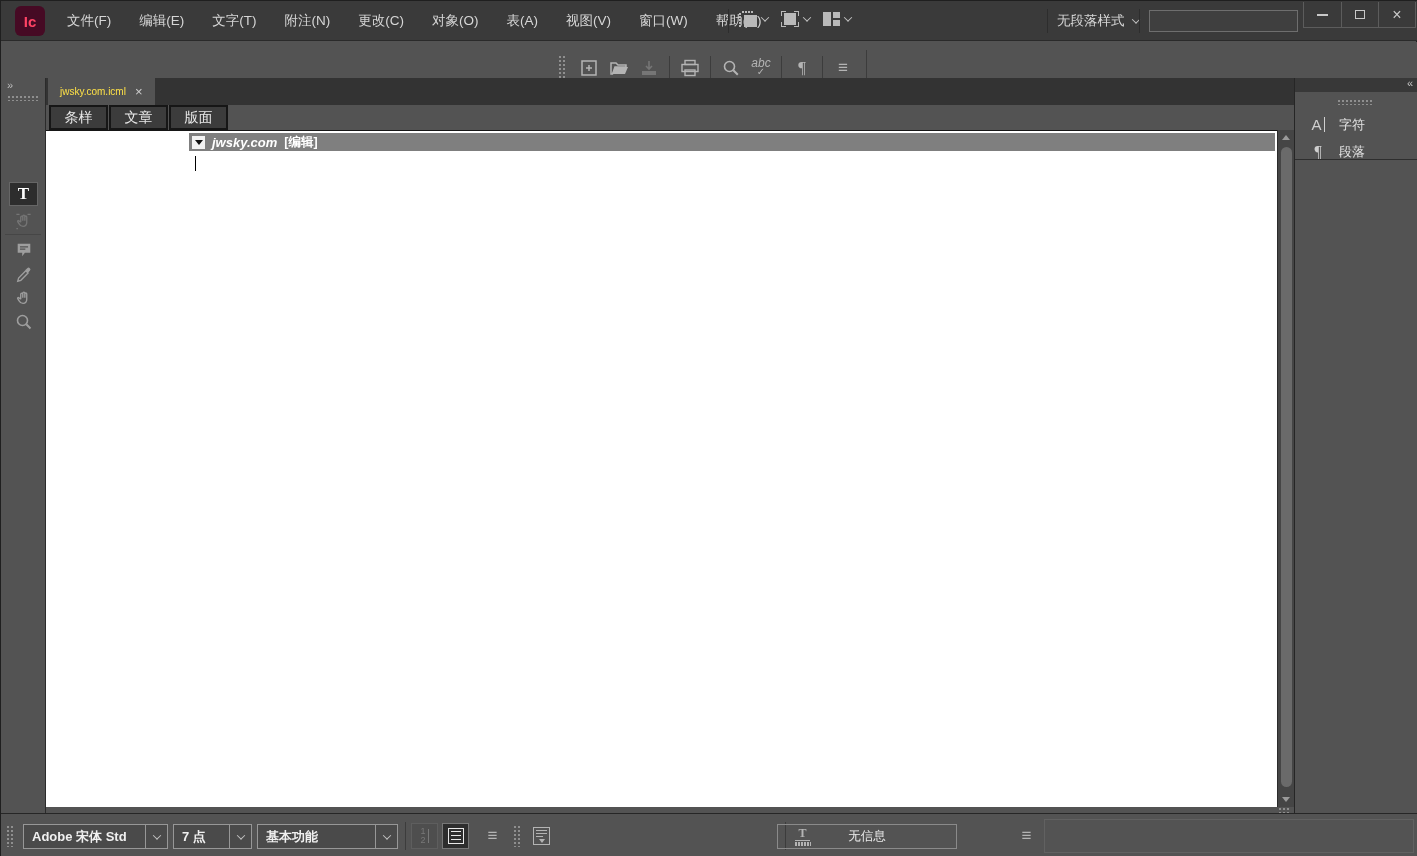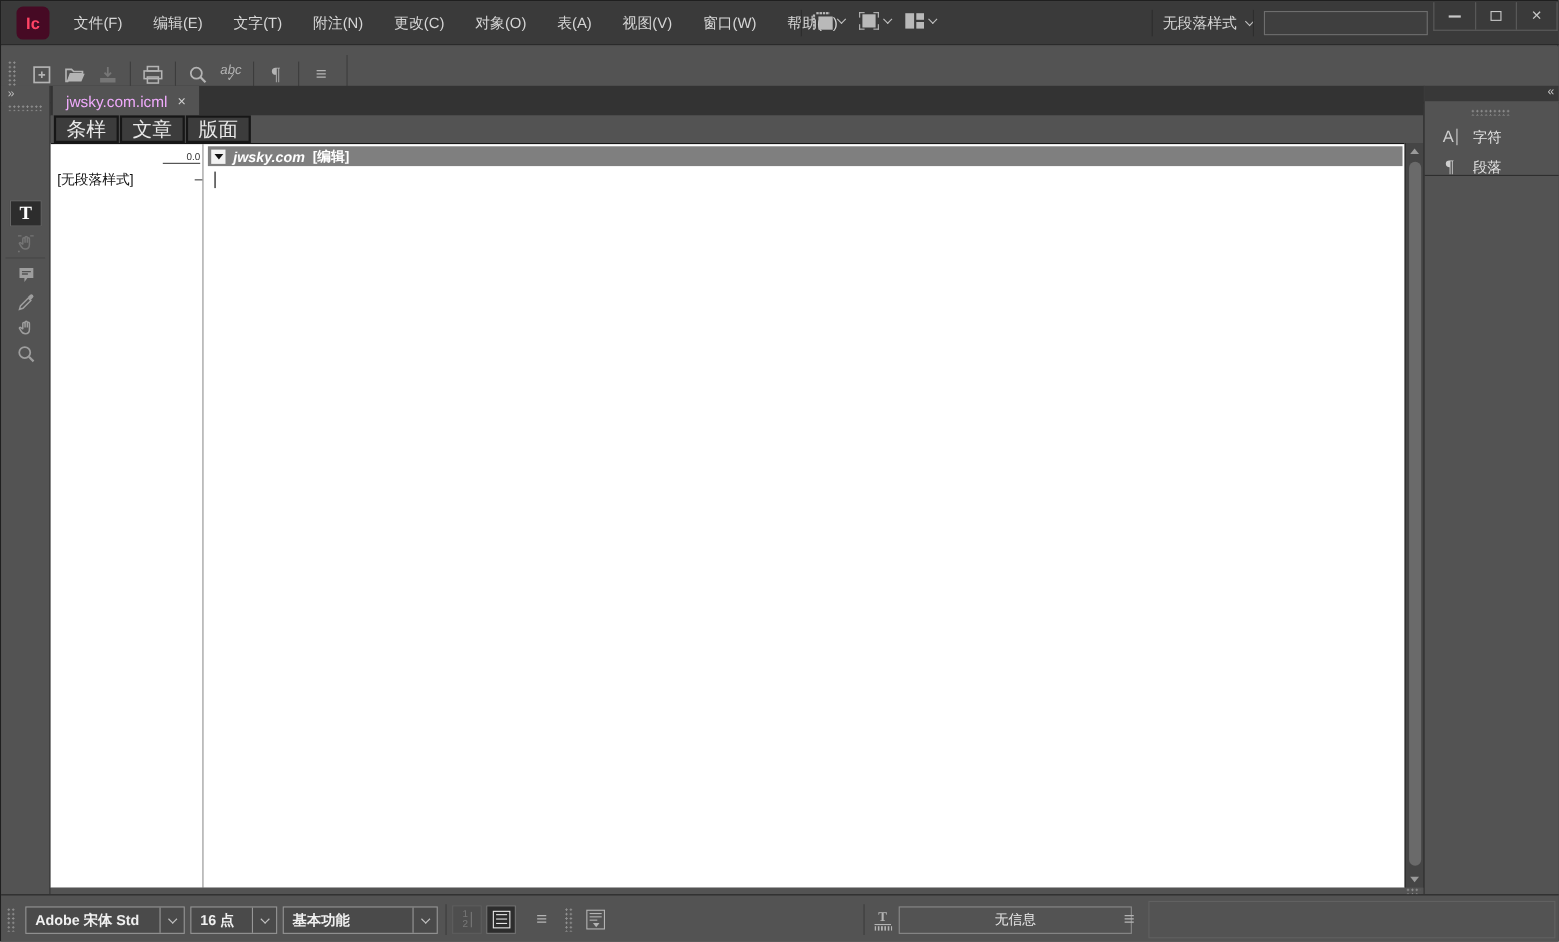--- a/index.html
+++ b/index.html
@@ -34,21 +34,21 @@
   .workspace { position:absolute; left:1056px; top:0; height:40px; display:flex; align-items:center; gap:8px; color:#d6d6d6; font-size:13.5px; }
   .search-box { position:absolute; left:1148px; top:9px; width:149px; height:22px; background:#3f3f3f; border:1px solid #6e6e6e; color:#ddd; font-size:12px; padding:0 6px; }
   .win-controls { position:absolute; right:2px; top:1px; height:26px; display:flex; border:1px solid #5c5c5c; border-top:none; }
   .win-btn { width:37px; height:25px; display:flex; align-items:center; justify-content:center; border-left:1px solid #5c5c5c; color:#c8c8c8; }
   .win-btn:first-child { border-left:none; }
   .wb-min { width:11px; height:2px; background:#c8c8c8; }
   .wb-max { width:10px; height:9px; border:1.6px solid #c8c8c8; }
   .wb-close { font-size:16px; line-height:1; }
 
   
-  .toolbar { position:absolute; left:0; top:41px; width:1417px; height:52px; background:#535353; border-bottom:1px solid #232323; display:flex; align-items:center; }
+  .toolbar { position:absolute; left:0; top:41px; width:1417px; height:52px; background:#535353; border-bottom:1px solid #232323; display:flex; align-items:center;justify-content:center; }
   .grip-v { width:8px; height:26px; margin:0 8px 0 6px; background-image:radial-gradient(#8f8f8f 1px, transparent 1.1px); background-size:4px 4px; }
   .tbtn { width:30px; height:28px; display:flex; align-items:center; justify-content:center; color:#b4b4b4; }
   .tbtn.dim { color:#767676; }
   .tb-sep { width:1px; height:24px; background:#3c3c3c; margin:0 5px; }
   .tb-section-sep { width:1px; height:36px; background:#3c3c3c; margin-left:8px; }
   .glyph-para { font-size:17px; font-family:"Liberation Serif", serif; }
   .glyph-burger { font-size:17px; letter-spacing:0; }
   .spell { display:flex; flex-direction:column; align-items:center; line-height:0.8; font-size:12px; font-style:italic; }
   .spell .chk { font-size:10px; font-style:normal; }
 
@@ -58,26 +58,26 @@
   .grip-h { position:absolute; left:6px; top:17px; width:32px; height:6px; background-image:radial-gradient(#8f8f8f 1px, transparent 1.1px); background-size:4px 4px; }
   .tool { position:absolute; left:8px; width:29px; height:24px; display:flex; align-items:center; justify-content:center; color:#9e9e9e; }
   .tool.active { background:#2d2d2d; border:1px solid #666; color:#fff; }
   .tool.dim { color:#757575; }
   .tool .t-glyph { font-family:"Liberation Serif", serif; font-size:17px; font-weight:bold; }
   .rail-div { position:absolute; left:4px; width:36px; height:1px; background:#464646; }
 
   
   .tabbar { position:absolute; left:45px; top:77px; width:1248px; height:27px; background:#333333; }
   .doc-tab { position:absolute; left:2px; top:0; height:27px; background:#535353; display:flex; align-items:center; padding:0 12px; gap:9px; }
-  .doc-tab .label { color:#f0abfc; font-size:14px; }
+  .doc-tab .label { color:#fde047; font-size:10px; }
   .doc-tab .close { color:#cfcfcf; font-size:13px; }
 
   
   .viewtabs { position:absolute; left:45px; top:104px; width:1248px; height:25px; background:#535353; display:flex; align-items:flex-start; padding-left:3px; }
-  .vtab { margin-right:1px; width:59px; height:25px; background:#3c3c3c; border:2px solid #161616; color:#e8e8e8; font-size:18px; display:flex; align-items:center; justify-content:center; }
+  .vtab { margin-right:1px; width:59px; height:25px; background:#3c3c3c; border:2px solid #161616; color:#e8e8e8; font-size:14px; display:flex; align-items:center; justify-content:center; }
 
   
   .content { position:absolute; left:45px; top:129px; width:1231px; height:677px; background:#ffffff; border-top:1px solid #161616; }
   .info-col { position:absolute; left:0; top:0; width:139px; height:677px; border-right:1px solid #8f8f8f; }
   .ruler-val { position:absolute; right:2px; top:6px; width:34px; text-align:right; font-size:9px; color:#333; border-bottom:1px solid #444; padding-bottom:1px; }
   .para-style { position:absolute; left:6px; top:24px; font-size:12.5px; color:#111; }
   .para-tick { position:absolute; right:0; top:32px; width:7px; height:1px; background:#444; }
   .story-area { position:absolute; left:140px; top:0; width:1091px; height:677px; }
   .story-header { position:absolute; left:3px; top:2px; right:2px; height:18px; background:#7f7f7f; display:flex; align-items:center; gap:7px; padding-left:3px; }
   .tri-box { width:13px; height:13px; background:#f2f2f2; display:flex; align-items:center; justify-content:center; }
@@ -306,25 +306,20 @@
     </div>
   </div>
 
   <div class="viewtabs">
     <div class="vtab">条样</div>
     <div class="vtab">文章</div>
     <div class="vtab">版面</div>
   </div>
 
   <div class="content">
-    <div class="info-col">
-      <div class="ruler-val">0.0</div>
-      <div class="para-style">[无段落样式]</div>
-      <div class="para-tick"></div>
-    </div>
     <div class="story-area">
       <div class="story-header">
         <span class="tri-box">
             <i class="tri-down"></i>
           </span>
         <span class="story-title">jwsky.com</span>
         <span class="story-mode">[编辑]</span>
       </div>
       <div class="caret-line"></div>
     </div>
@@ -360,21 +355,21 @@
   <div class="statusbar">
     <div class="sb-grip" style="left:5px;"></div>
 
     <div class="dd" style="left:22px; width:145px;">
       <span class="val">Adobe 宋体 Std</span>
       <span class="dcar">
           <i class="chev"></i>
         </span>
     </div>
     <div class="dd" style="left:172px; width:79px;">
-      <span class="val">16 点</span>
+      <span class="val">7 点</span>
       <span class="dcar">
           <i class="chev"></i>
         </span>
     </div>
     <div class="dd" style="left:256px; width:141px;">
       <span class="val">基本功能</span>
       <span class="dcar">
           <i class="chev"></i>
         </span>
     </div>
@@ -415,21 +410,21 @@
 
     <div class="sb-sep" style="left:784px;"></div>
 
     <div class="sb-btn" style="left:788px;">
       <span class="ic-depth">
         <span class="dT">T</span>
         <span class="comb"></span>
       </span>
     </div>
 
-    <div class="sb-field" style="left:816px; width:212px; justify-content:center;">
+    <div class="sb-field" style="left:776px; width:180px; justify-content:center;">
       <span>无信息</span>
     </div>
 
     <div class="sb-btn" style="left:1012px; font-size:17px;">
       <span>≡</span>
     </div>
 
     <div class="sb-empty"></div>
   </div>
 

